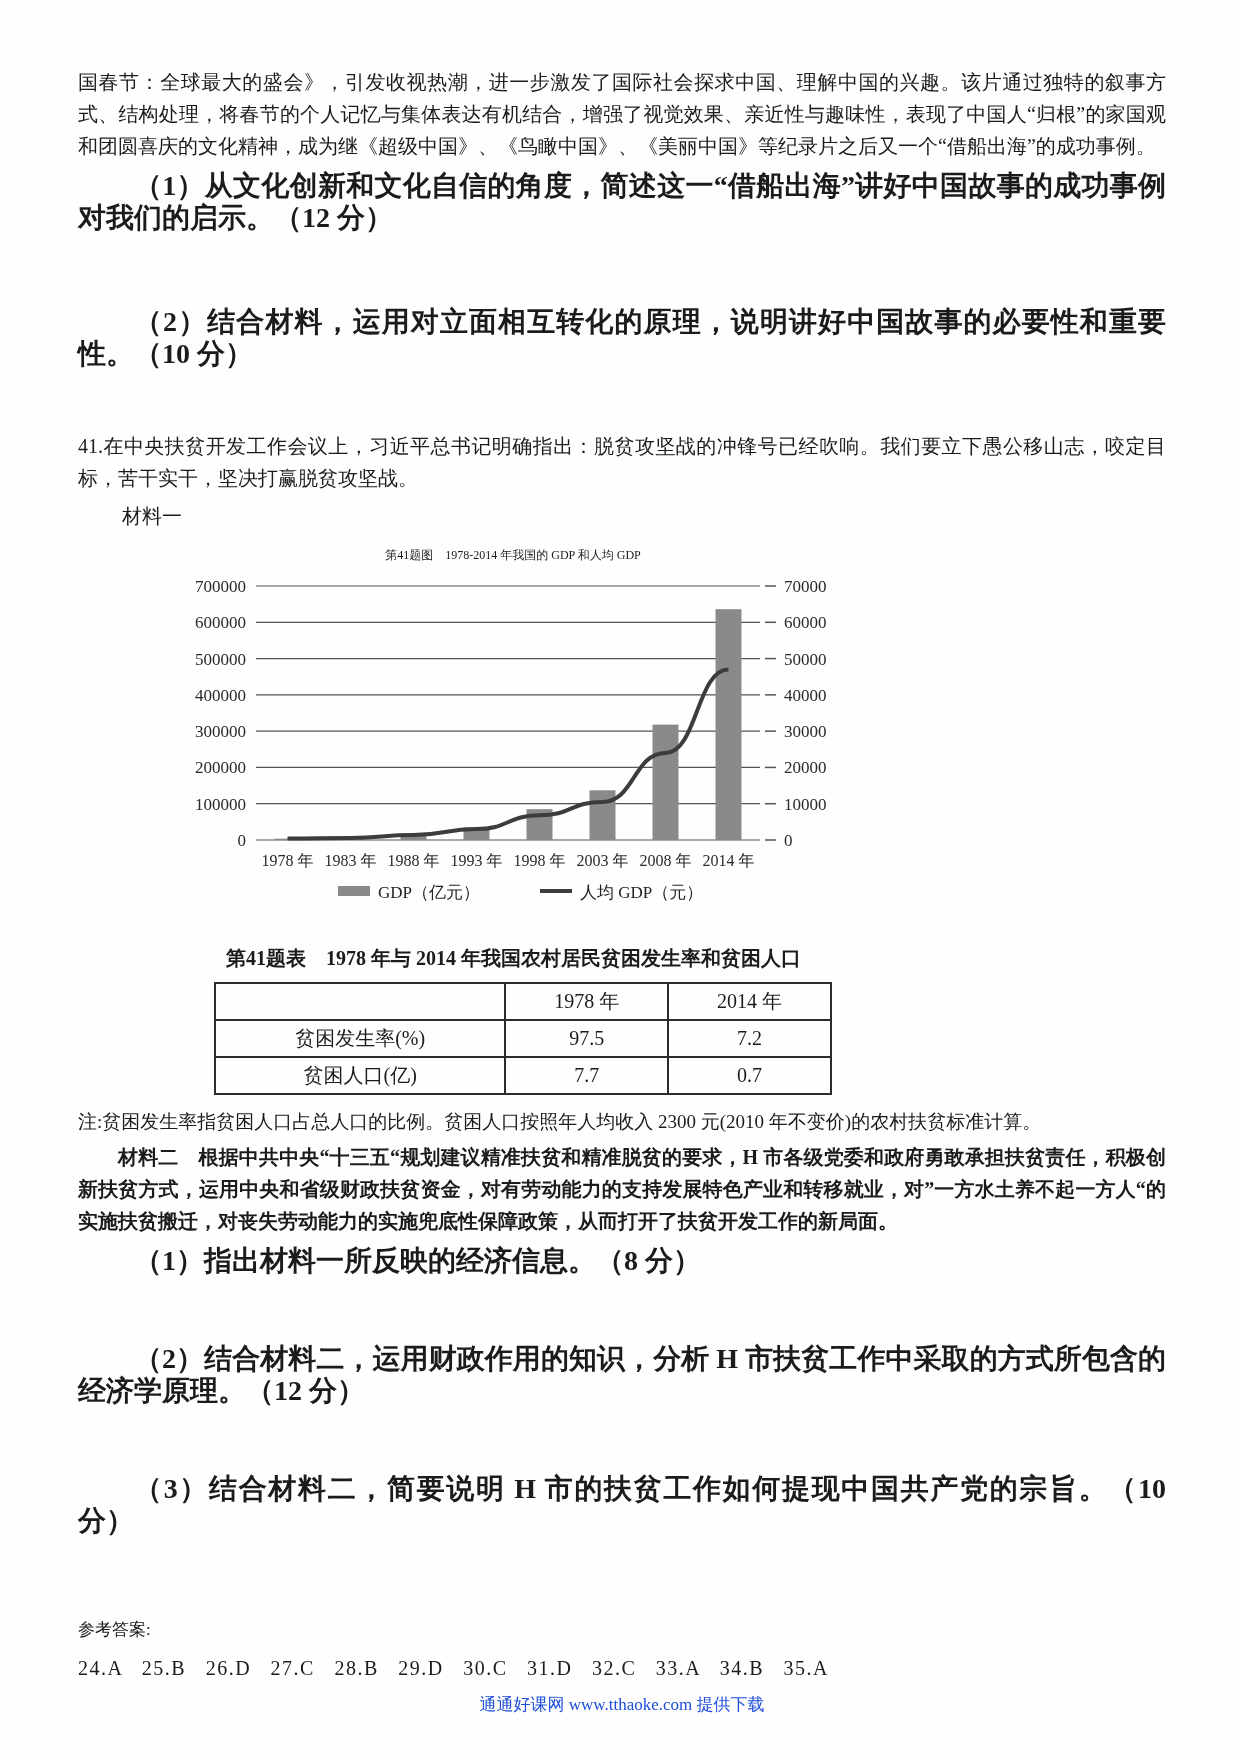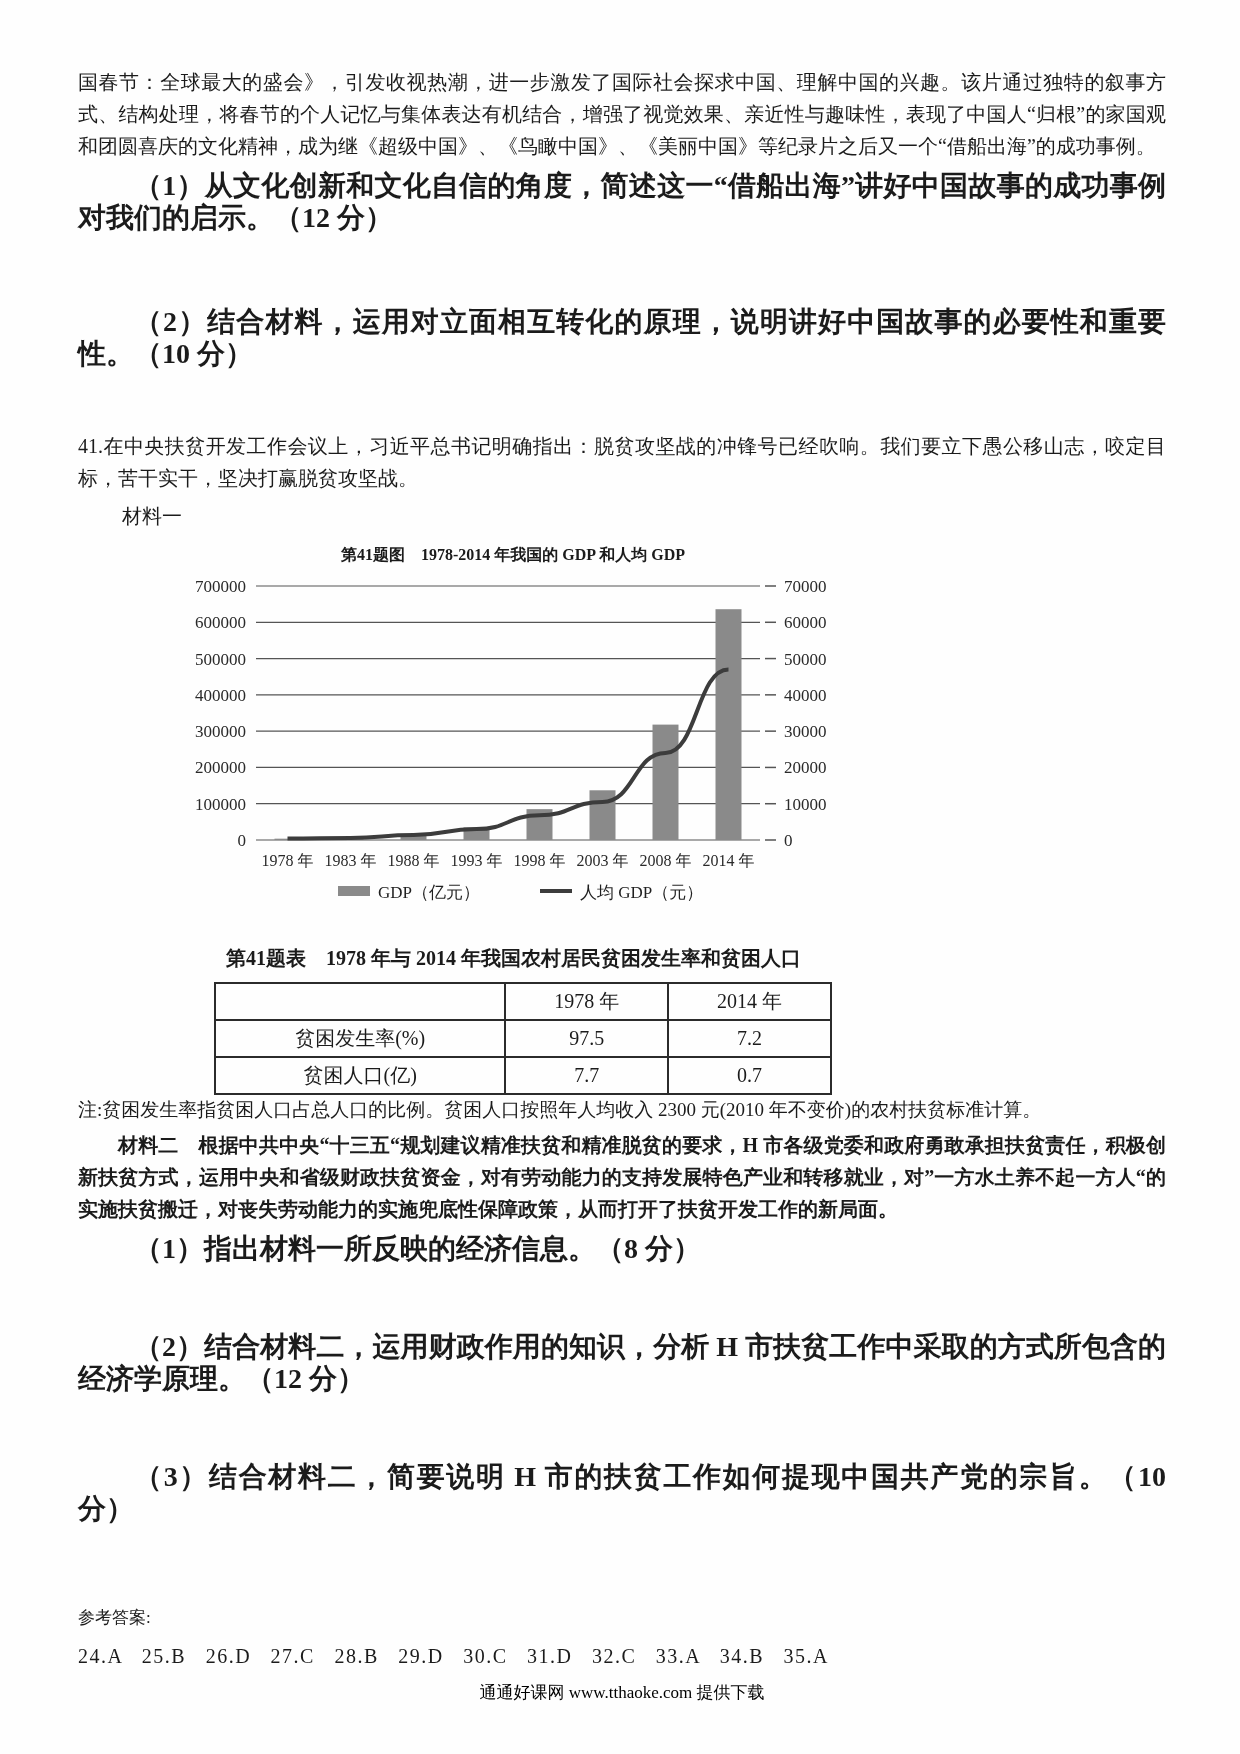--- a/index.html
+++ b/index.html
@@ -17,48 +17,48 @@
   .body-text{
     font-size:20px;line-height:32px;text-align:justify;
   }
   .q-bold{
     font-size:28px;line-height:32px;font-weight:700;text-align:justify;
     text-indent:2em;
   }
   .indent-2{text-indent:2em;}
   .material-label{font-size:20px;line-height:32px;text-indent:2.2em;margin-top:6px;}
   .chart-block{margin-top:8px;margin-left:90px;width:690px;}
-  .chart-title{font-size:16px;line-height:30px;text-align:center;font-weight:700;}
+  .chart-title{font-size:12px;line-height:30px;text-align:center;font-weight:400;}
   .chart-svg-wrap{margin-top:2px;}
   svg text.tick{font-size:17px;fill:#2a2a2a;font-family:"Liberation Serif","DejaVu Serif",serif;}
   svg text.xtick{font-size:16px;fill:#2a2a2a;font-family:"Liberation Serif","DejaVu Serif",serif;}
   svg text.legend{font-size:17px;fill:#1f1f1f;font-family:"Liberation Serif","DejaVu Serif",serif;}
   .table-title{margin-top:34px;font-size:20px;line-height:28px;text-align:left;margin-left:148px;font-weight:bold;}
   table.poverty{
     margin-top:10px;margin-left:136px;
     border-collapse:collapse;width:618px;
     font-size:20px;
   }
   table.poverty td{
     border:2px solid #2b2b2b;
     text-align:center;
     padding:4px 8px;height:26px;
   }
-  .note-text{margin-top:0;font-size:19px;line-height:30px;text-align:justify;}
+  .note-text{margin-top:12px;font-size:19px;line-height:30px;text-align:justify;}
   .gap-sm{margin-top:8px;}
   .gap-md{margin-top:60px;}
   .gap-lg{margin-top:72px;}
   .ref-label{font-size:17px;line-height:30px;margin-top:78px;}
   .answer-line{
     font-size:20px;line-height:30px;margin-top:8px;
     white-space:pre;letter-spacing:1.5px;
   }
   .footer{
     margin-top:10px;text-align:center;
-    font-size:17px;color:#000000;line-height:24px;
+    font-size:17px;color:#1d4ed8;line-height:24px;
   }
 </style>
 </head>
 <body>
 
 <div class="page">
   <div class="content">
 
     <p class="body-text">国春节：全球最大的盛会》，引发收视热潮，进一步激发了国际社会探求中国、理解中国的兴趣。该片通过独特的叙事方式、结构处理，将春节的个人记忆与集体表达有机结合，增强了视觉效果、亲近性与趣味性，表现了中国人“归根”的家国观和团圆喜庆的文化精神，成为继《超级中国》、《鸟瞰中国》、《美丽中国》等纪录片之后又一个“借船出海”的成功事例。</p>
 

